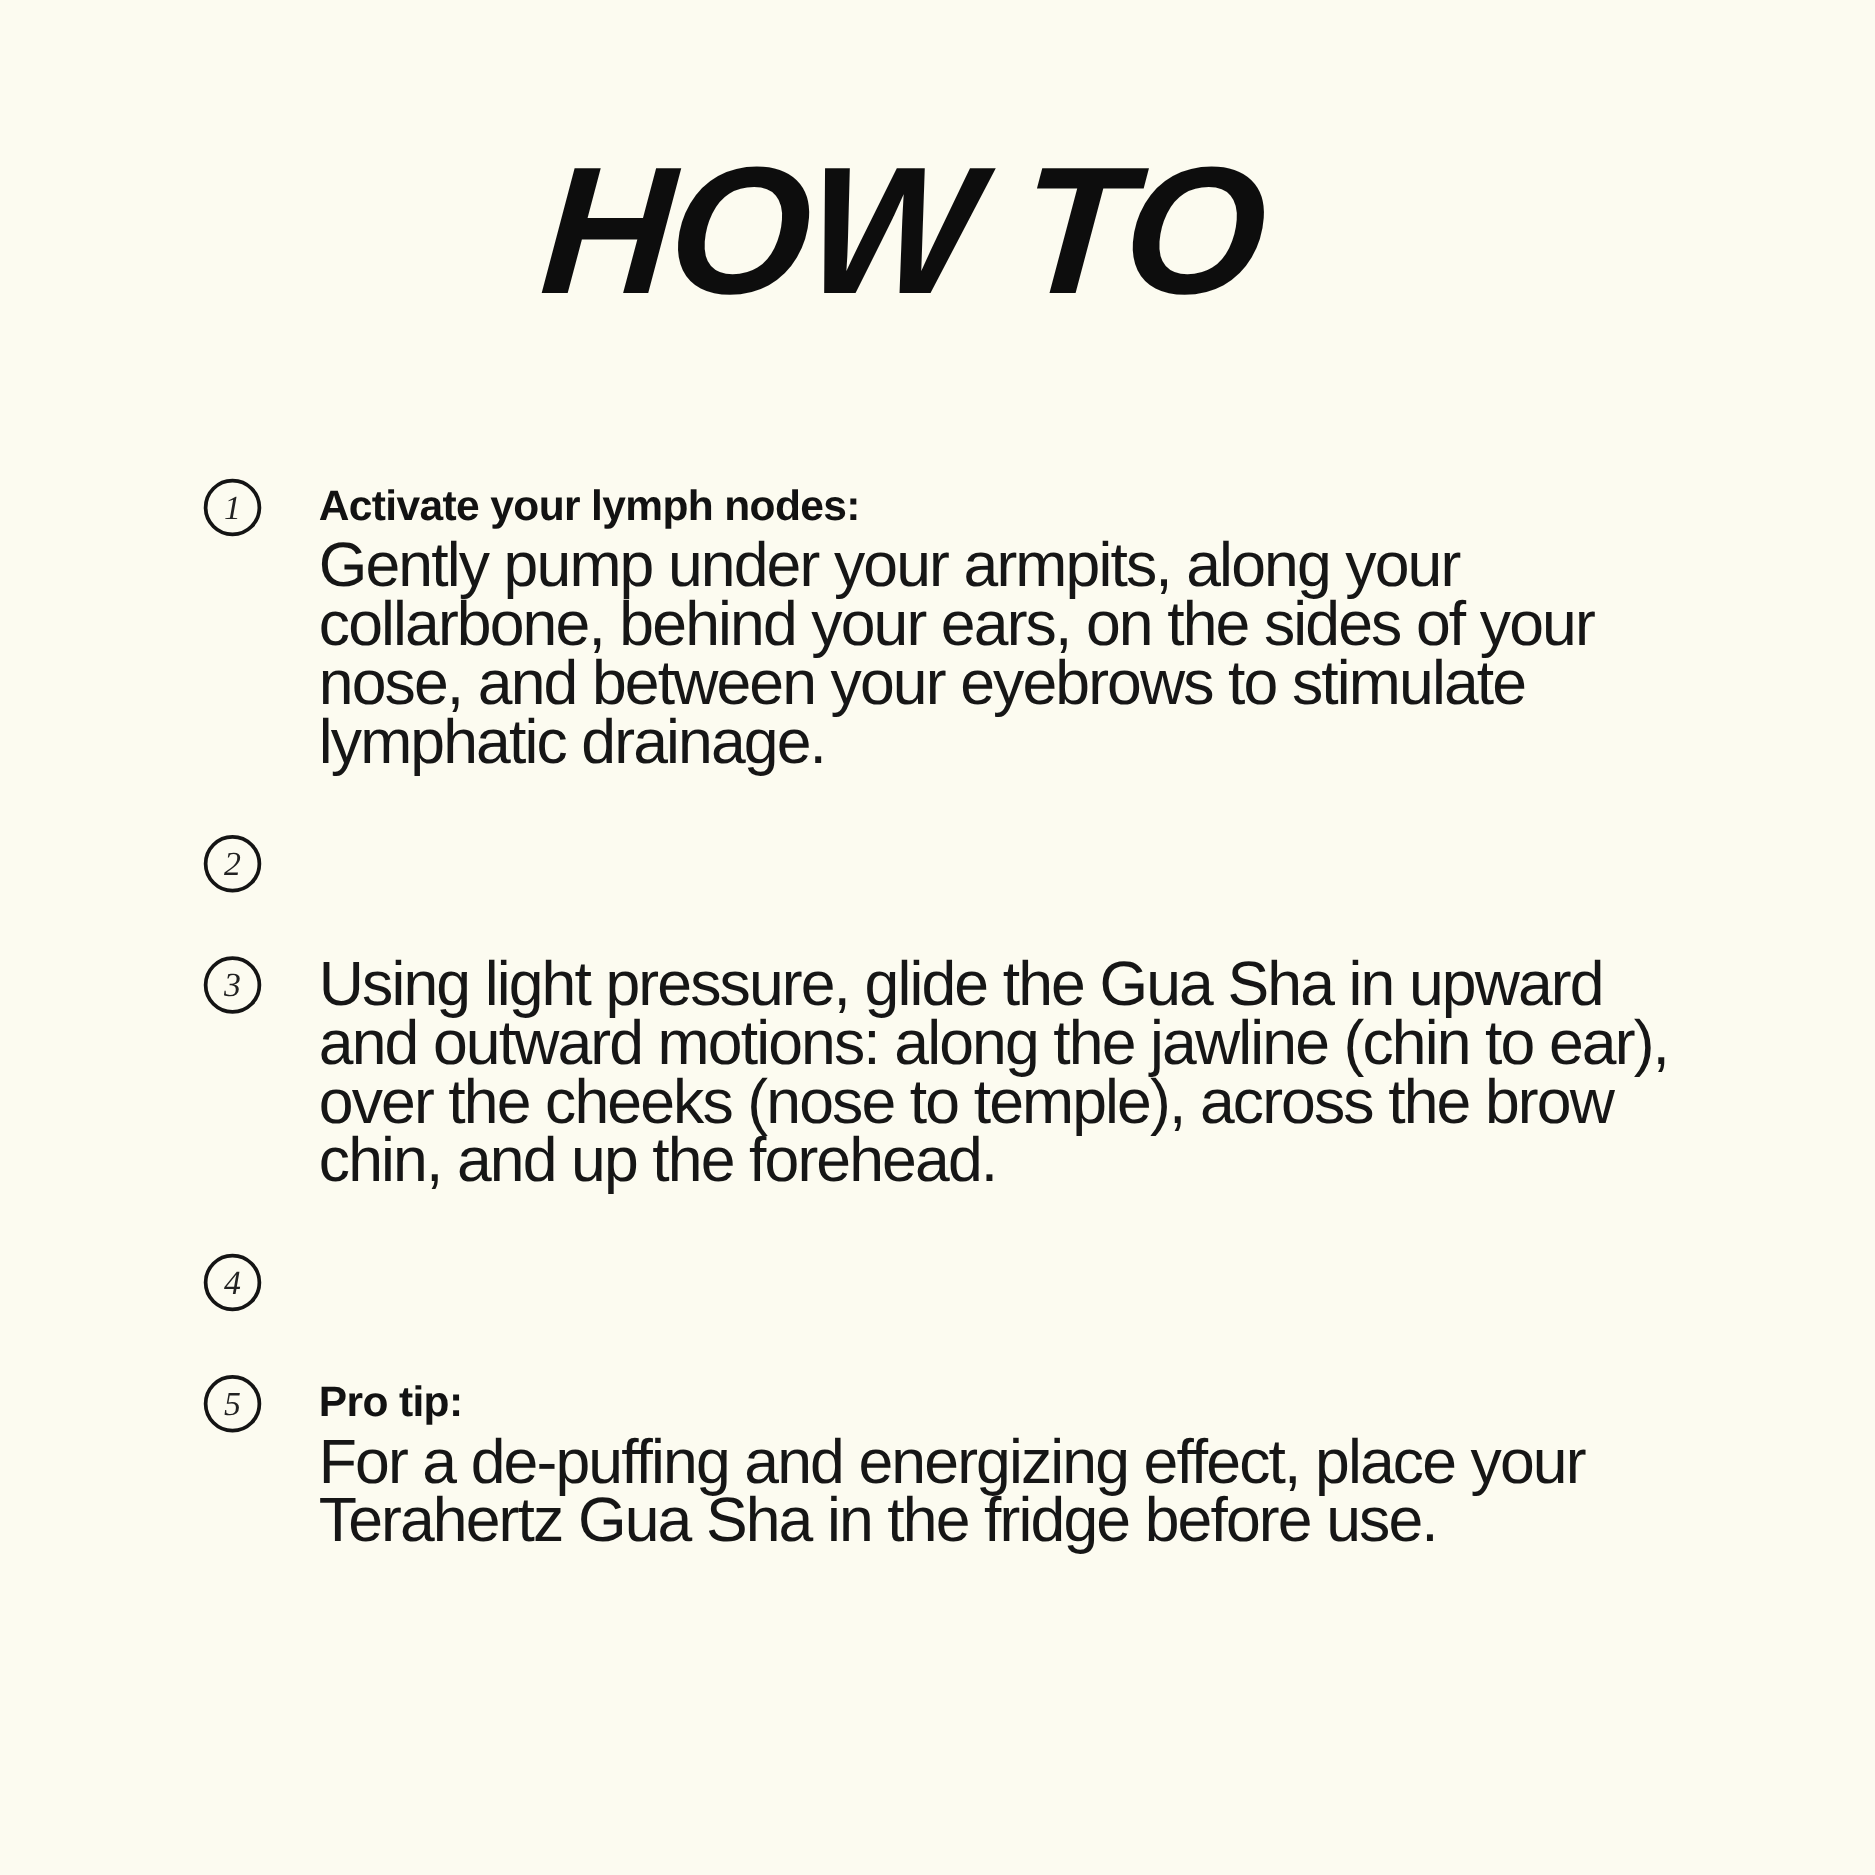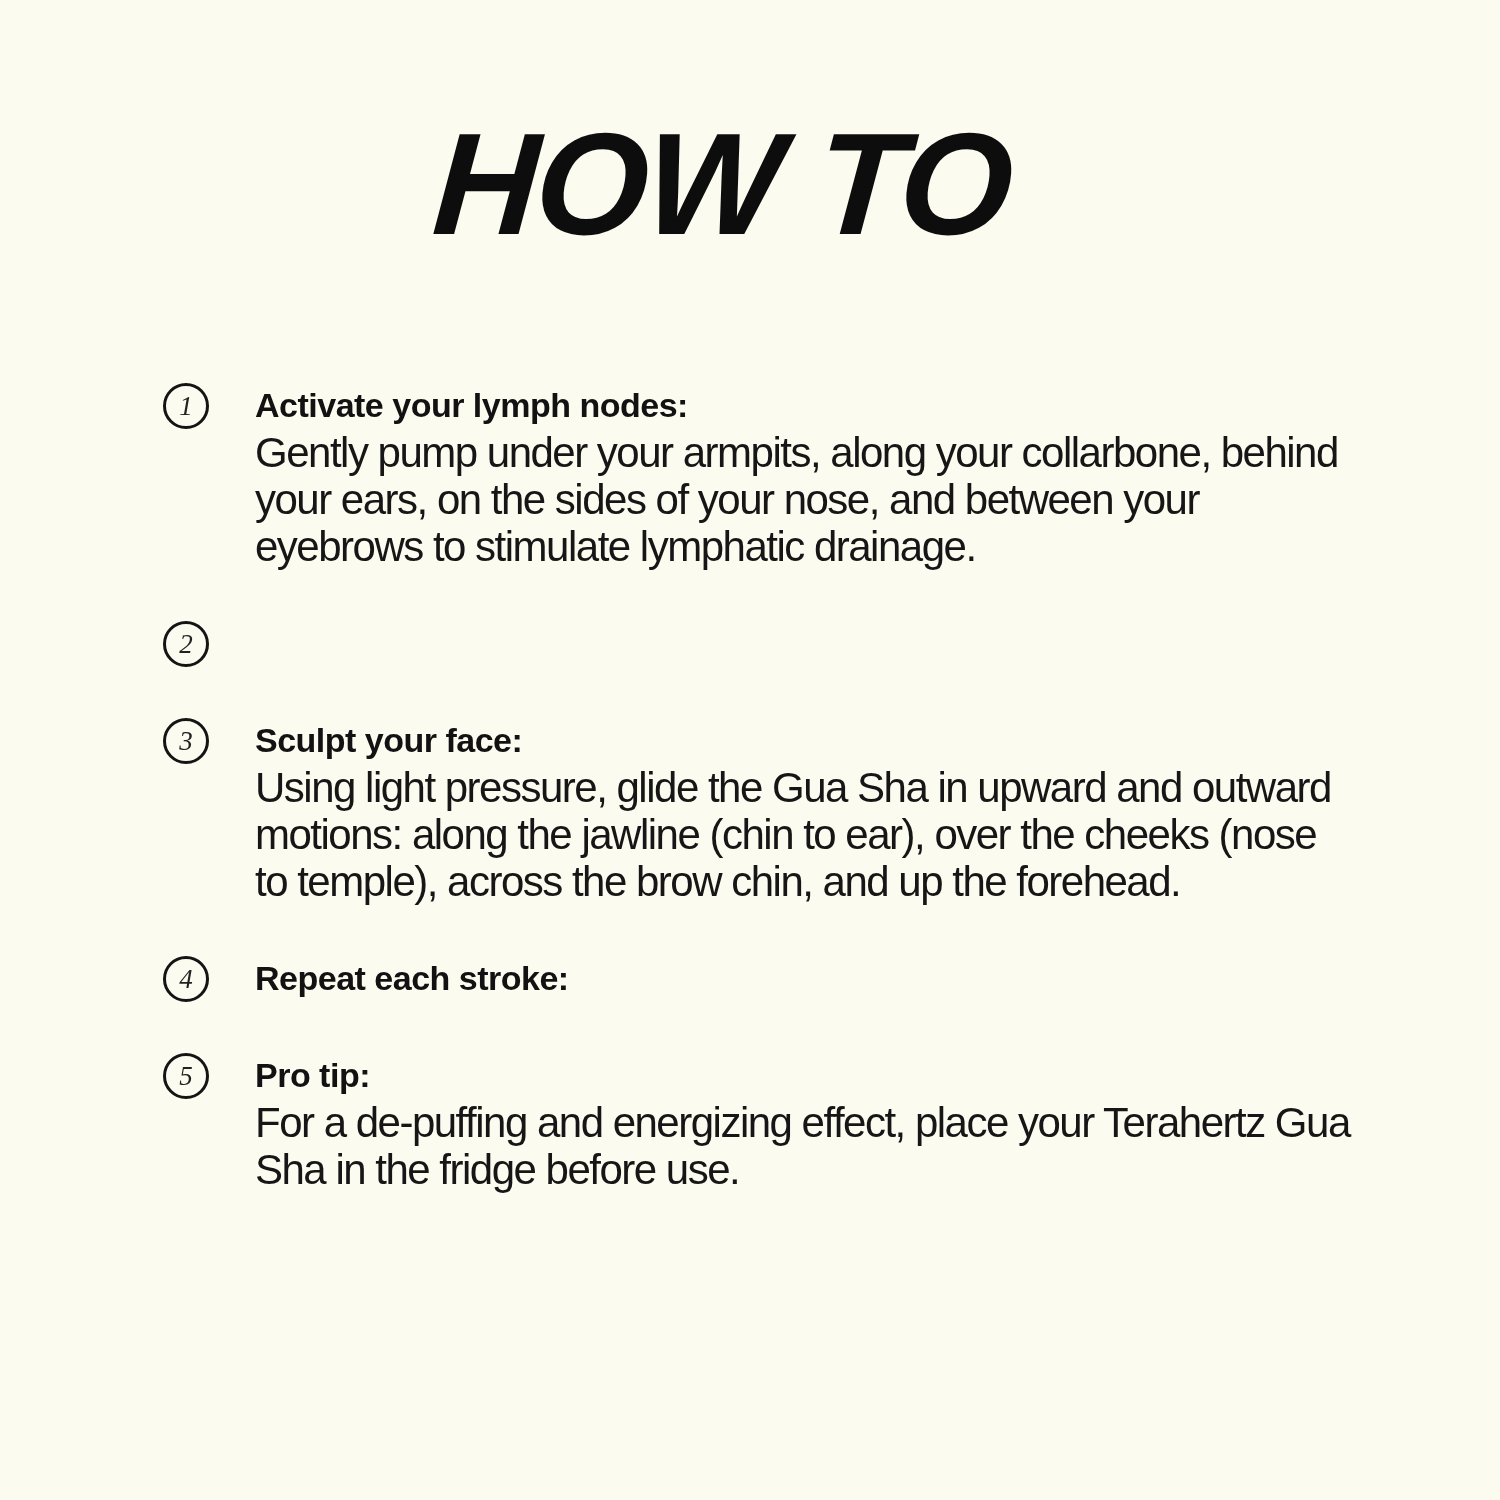--- a/index.html
+++ b/index.html
@@ -58,21 +58,21 @@
     width: 1095px;
   }
   .step-heading {
     font-weight: bold;
     font-size: 34px;
     line-height: 47px;
     letter-spacing: -0.5px;
     color: #121212;
   }
   .step-body {
-    font-size: 42px;
+    font-size: 50px;
     line-height: 47px;
     letter-spacing: -1.5px;
     color: #161616;
   }
 </style>
 </head>
 <body>
 
 <div class="card">
 
@@ -94,31 +94,29 @@
       <div class="badge">
         <span>2</span>
       </div>
     </div>
 
     <div class="step">
       <div class="badge">
         <span>3</span>
       </div>
       <div class="step-content">
-        <div class="step-heading">Sculpt your face:</div>
         <div class="step-body">Using light pressure, glide the Gua Sha in upward and outward motions: along the jawline (chin to ear), over the cheeks (nose to temple), across the brow chin, and up the forehead.</div>
       </div>
     </div>
 
     <div class="step">
       <div class="badge">
         <span>4</span>
       </div>
       <div class="step-content">
-        <div class="step-heading">Repeat each stroke:</div>
       </div>
     </div>
 
     <div class="step">
       <div class="badge">
         <span>5</span>
       </div>
       <div class="step-content">
         <div class="step-heading">Pro tip:</div>
         <div class="step-body">For a de-puffing and energizing effect, place your Terahertz Gua Sha in the fridge before use.</div>

